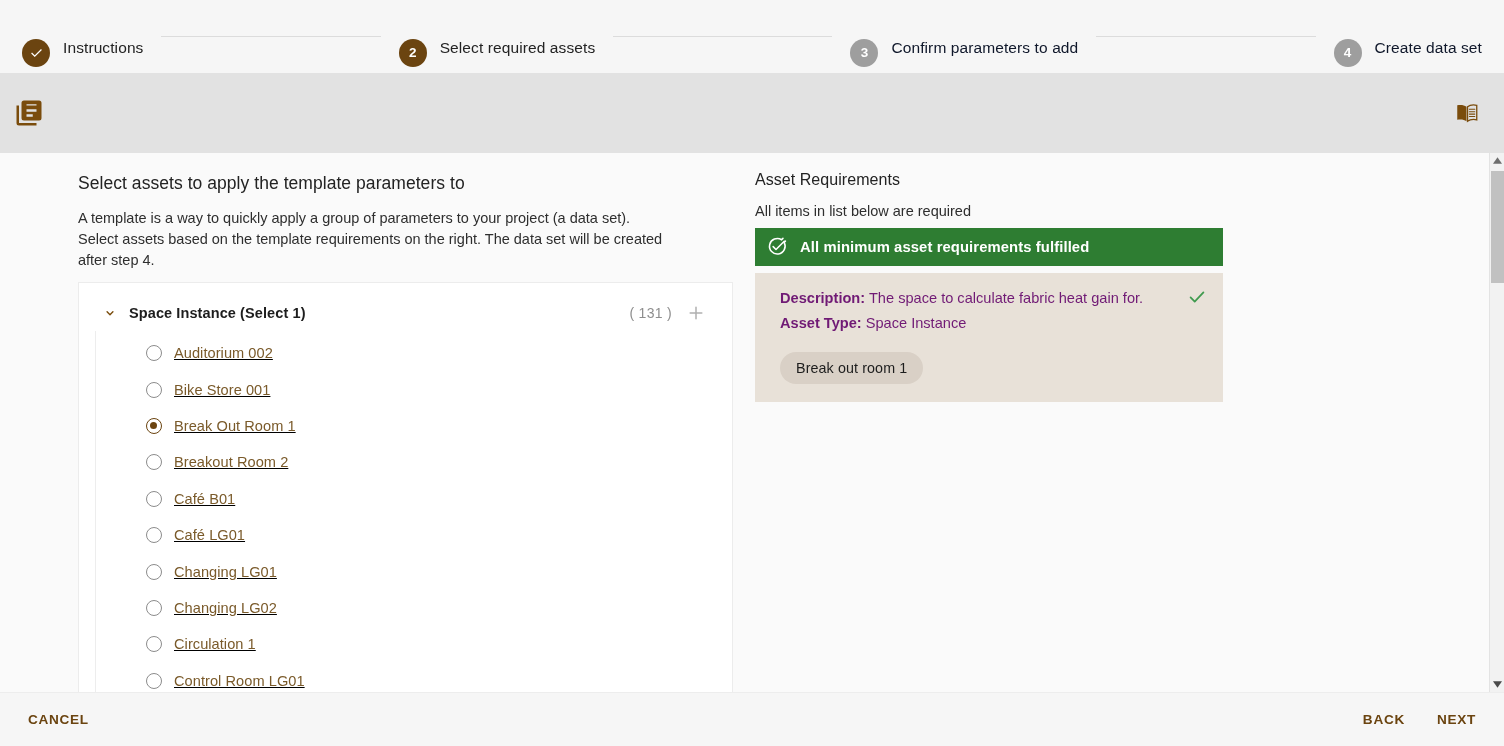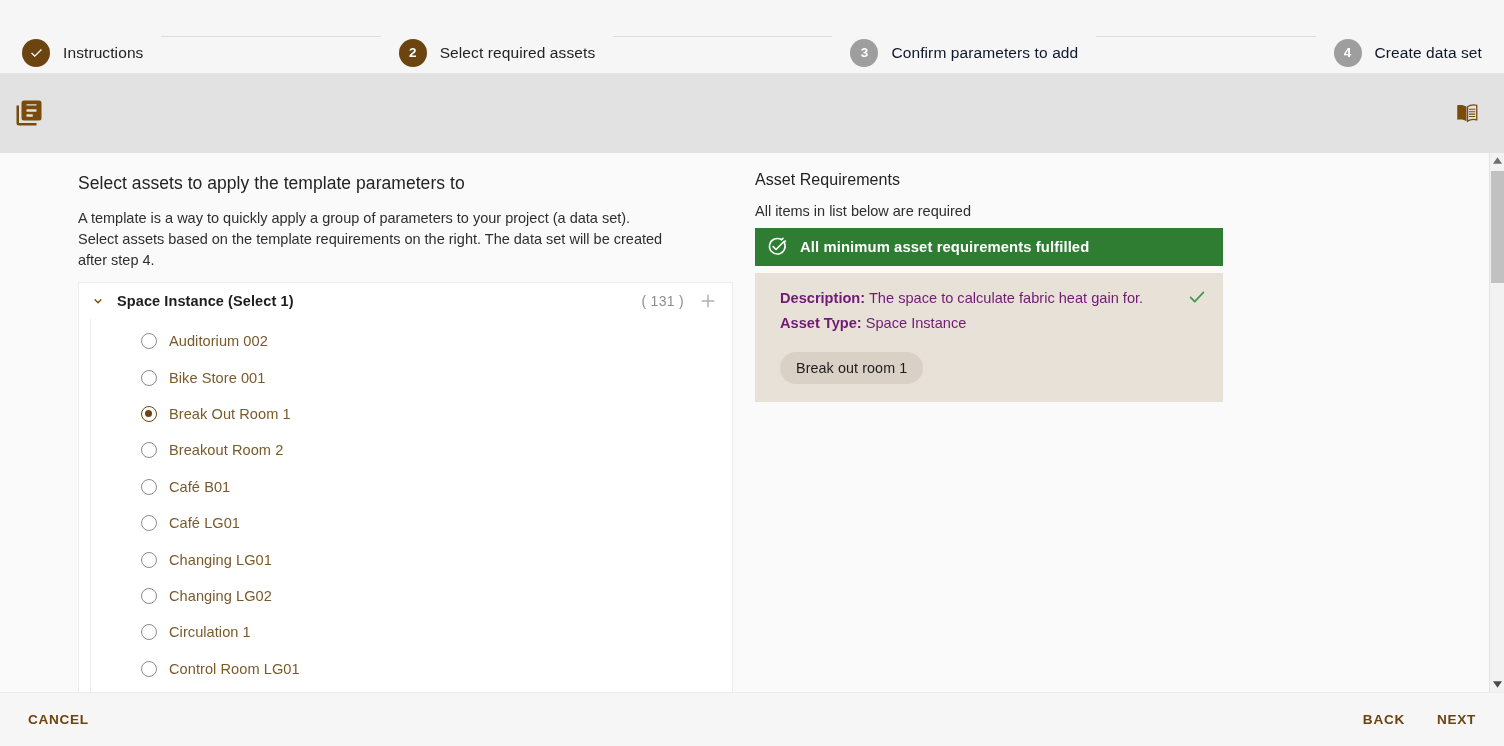--- a/index.html
+++ b/index.html
@@ -19,21 +19,21 @@
   }
 
   
   .stepper {
     position: absolute; left: 0; top: 0;
     width: 1504px; height: 73px;
     background: #f6f6f6;
     display: flex; align-items: center;
     padding: 0 22px 0 22px;
   }
-  .step { display: flex; align-items: center; flex: 0 0 auto; margin-top: 32px; }
+  .step { display: flex; align-items: flex-start; flex: 0 0 auto; margin-top: 32px; }
   .step-badge {
     width: 28px; height: 28px; border-radius: 50%;
     display: flex; align-items: center; justify-content: center;
     color: #ffffff; font-size: 13.5px; font-weight: 600;
     flex: 0 0 auto;
   }
   .step-badge.done { background: #6b4410; }
   .step-badge.active { background: #6b4410; }
   .step-badge.todo { background: #9e9e9e; }
   .step-badge svg { display: block; }
@@ -104,21 +104,21 @@
     max-width: 680px;
   }
 
   
   .asset-card {
     margin: 11px 12px 0 78px;
     background: #ffffff;
     border: 1px solid #ececec;
     border-bottom: none;
     min-height: 420px;
-    padding: 0;
+    padding: 12px;
   }
   .group-row {
     display: flex; align-items: center;
     height: 36px;
     padding: 0 14px 0 10px;
   }
   .chevron {
     width: 18px; height: 18px;
     flex: 0 0 auto;
     display: flex; align-items: center; justify-content: center;
@@ -129,23 +129,24 @@
     letter-spacing: .1px;
   }
   .group-spacer { flex: 1 1 auto; }
   .group-count {
     font-size: 14px; color: #8e8e8e; margin-right: 14px;
     letter-spacing: .3px;
   }
   .plus-icon { width: 20px; height: 20px; flex: 0 0 auto; }
 
   .radio-list {
-    margin-left: 11px;
+    margin-left: 4px;
     border-left: 1px solid #ededed;
     padding: 4px 0 0 0;
+    text-decoration: underline;
   }
   .radio-row {
     display: flex; align-items: center;
     height: 36.4px;
     padding-left: 50px;
   }
   .radio {
     width: 16px; height: 16px; border-radius: 50%;
     border: 1.6px solid #8c8c8c;
     flex: 0 0 auto;

